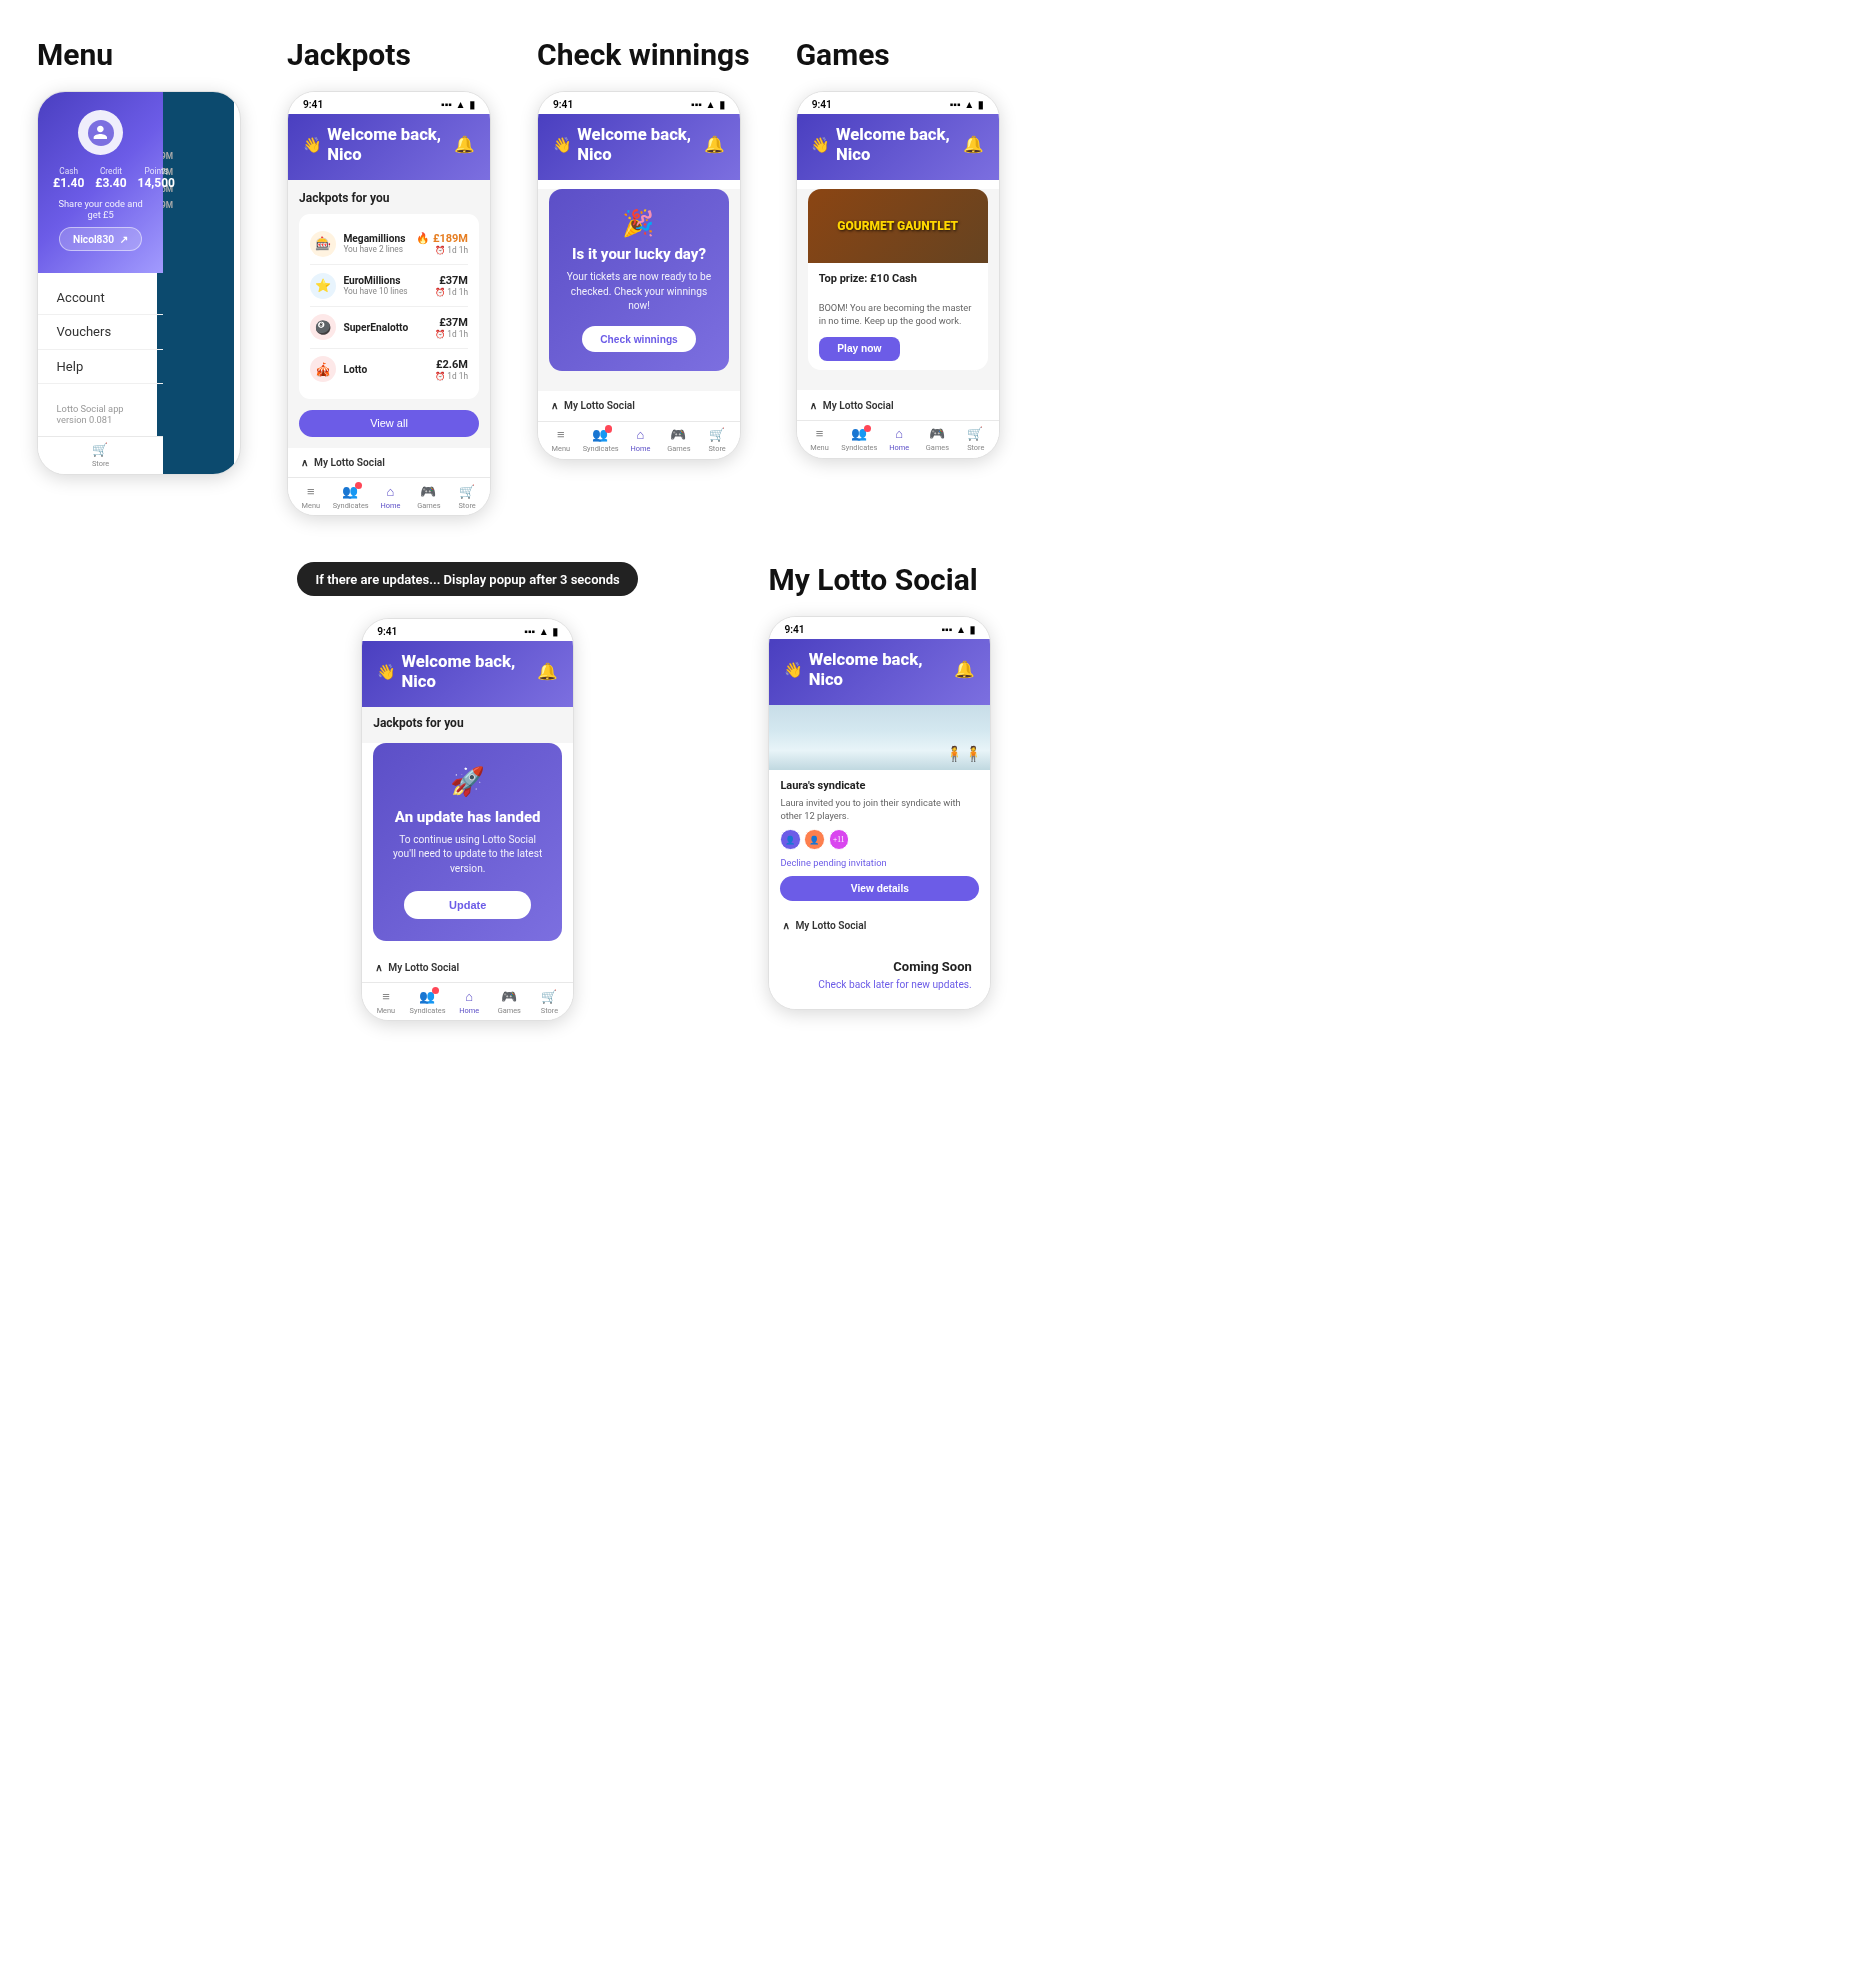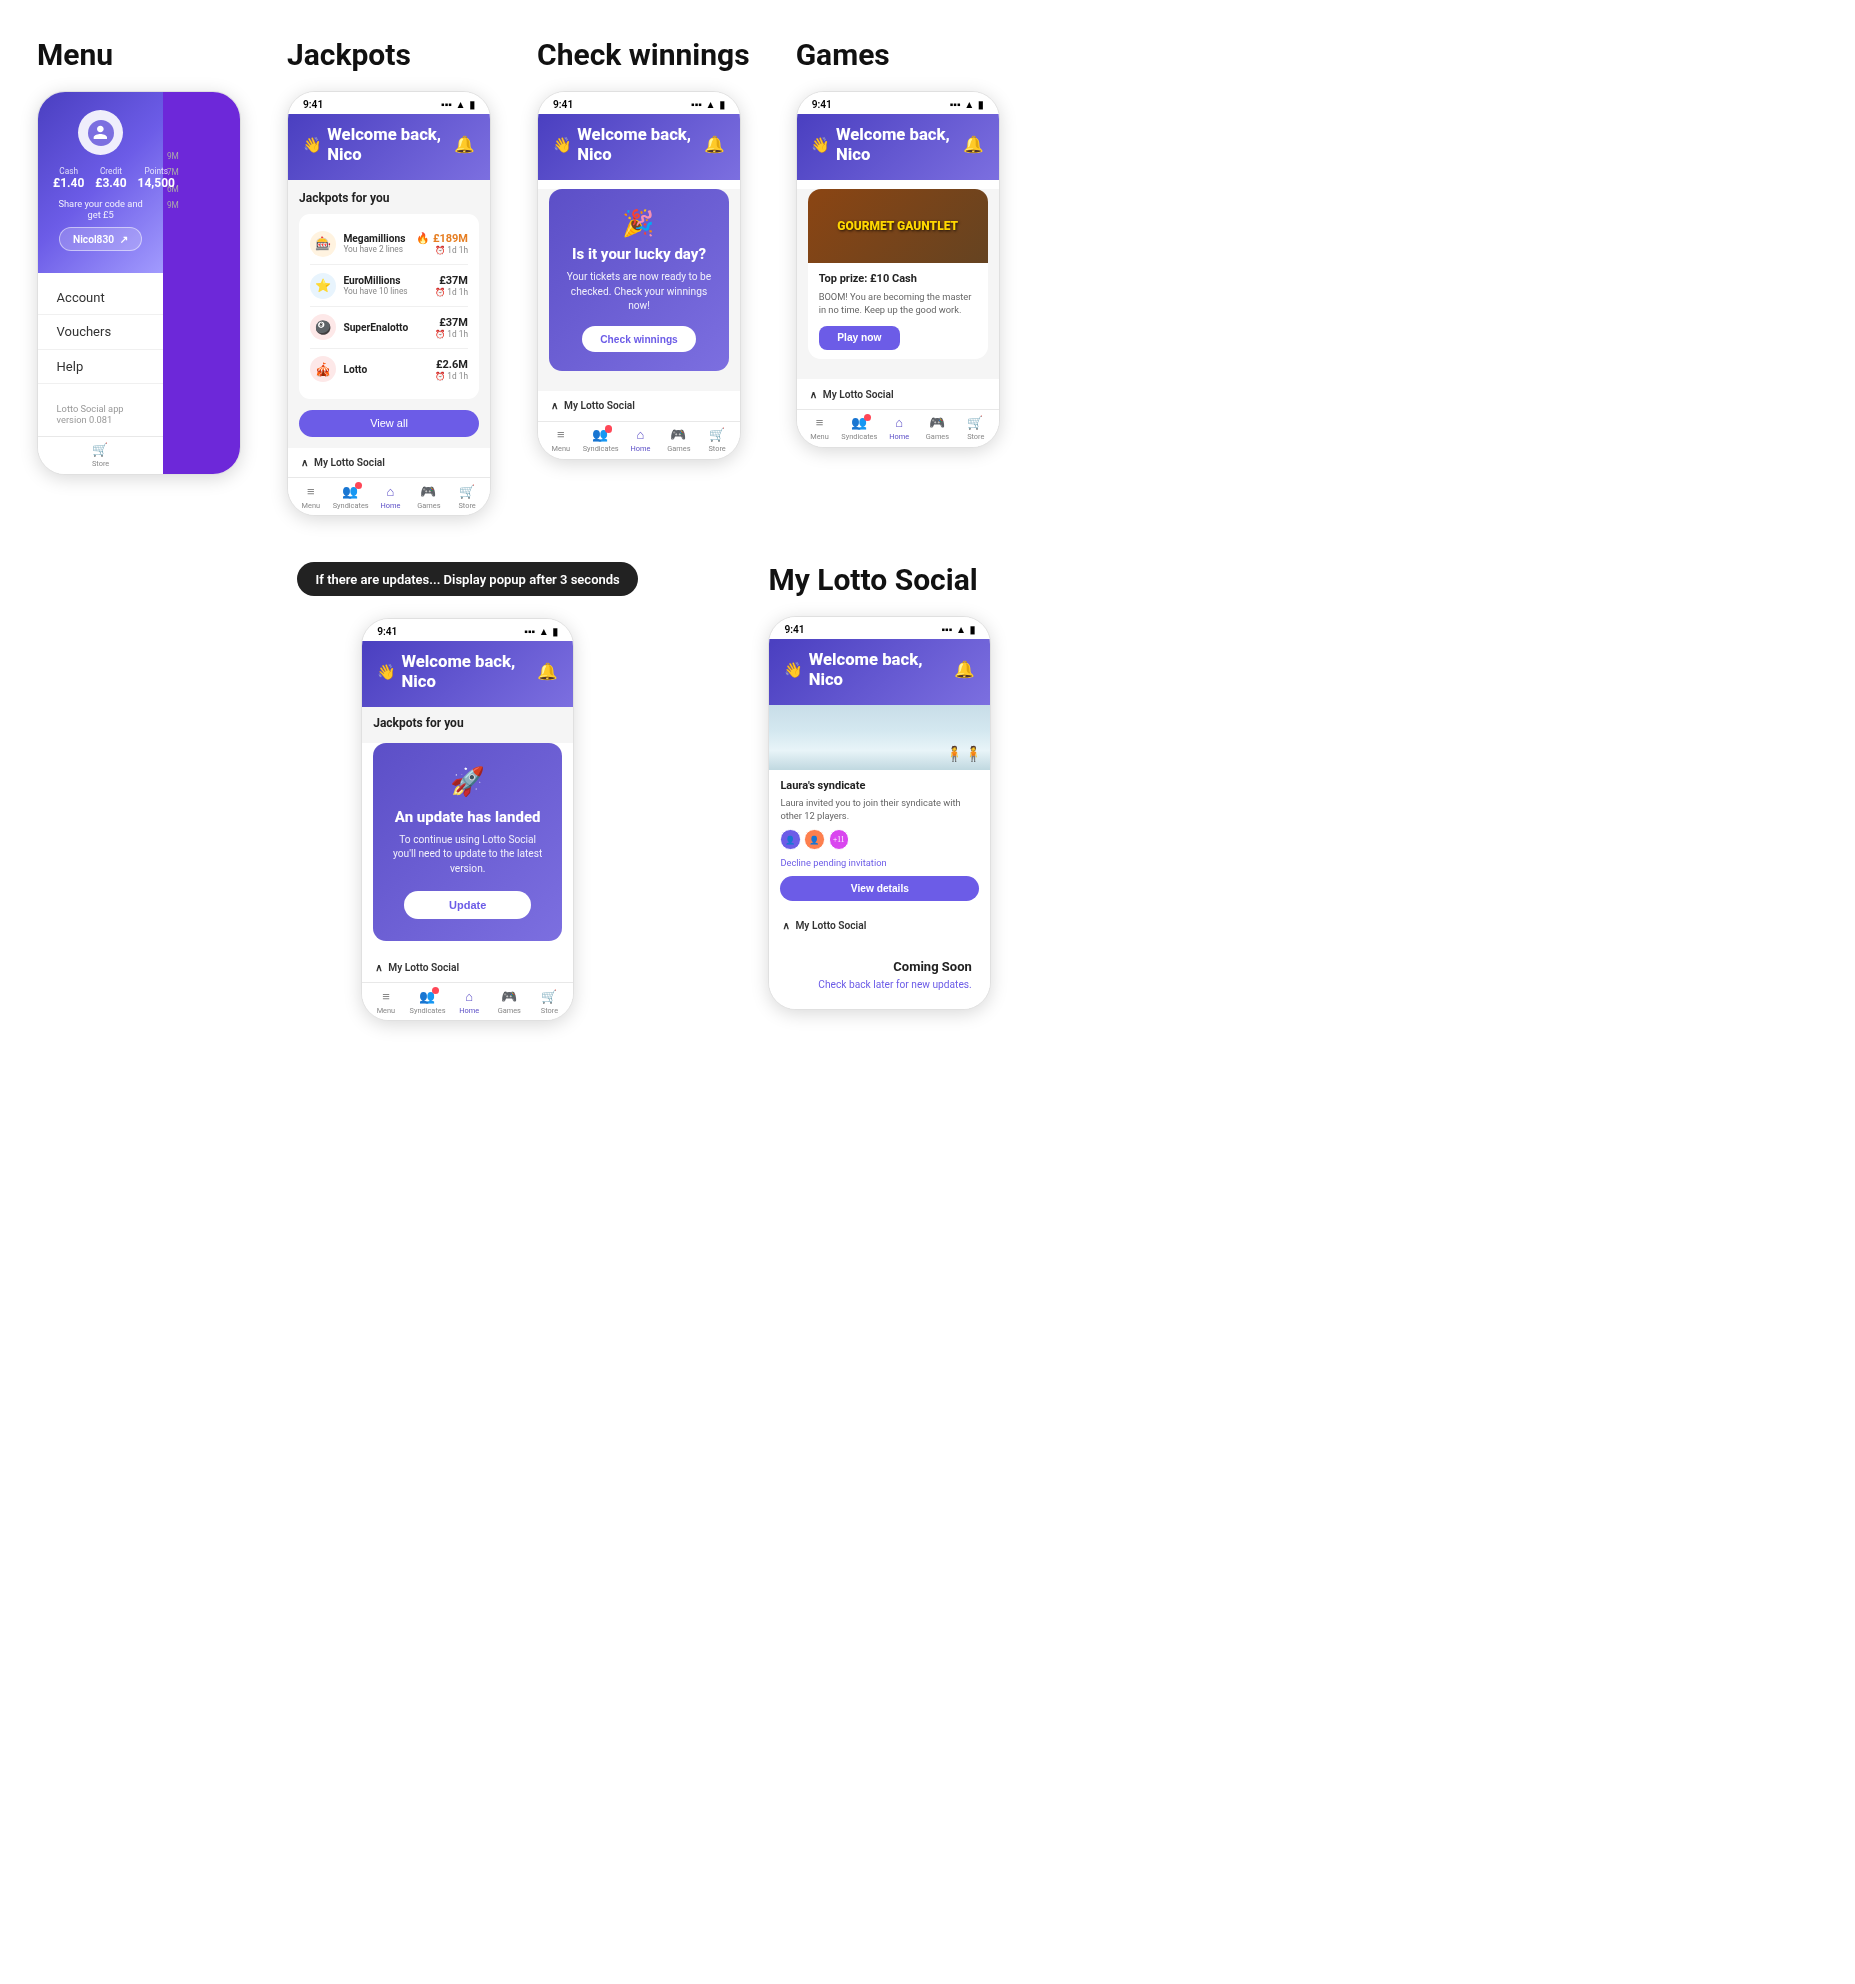--- a/index.html
+++ b/index.html
@@ -309,21 +309,21 @@
 
     .game-info {
       background: #fff;
       padding: 9.3px 11px;
     }
 
     .game-top-prize {
       font-size: 11px;
       font-weight: 700;
       color: #222;
-      margin-bottom: 5px;
+      margin-bottom: 16px;
     }
 
     .game-desc {
       font-size: 9.3px;
       color: #666;
       line-height: 1.4;
       margin-bottom: 9.3px;
     }
 
     .play-now-btn {
@@ -546,21 +546,21 @@
 
 <div class="main-container">
 
   <div class="top-sections-row">
 
     <div class="section-block" style="margin-top:0;">
       <div class="section-title">Menu</div>
 
       <div class="menu-phone" style="position:relative; overflow:hidden;">
 
-        <div style="position:absolute; right:0; top:0; bottom:0; width:38%; background:#6d28d9; z-index:0;">
+        <div style="position:absolute; right:6px; top:0; bottom:0; width:38%; background:#0c4a6e; z-index:0;font-weight:bold;">
           <div style="padding:56px 3.7px 3.7px; font-size:8.3px; color:#aaa; line-height:2;">
             <div>9M</div>
             <div>7M</div>
             <div>6M</div>
             <div>9M</div>
           </div>
         </div>
 
         <div style="position:relative; z-index:1; width:62%;">
 

